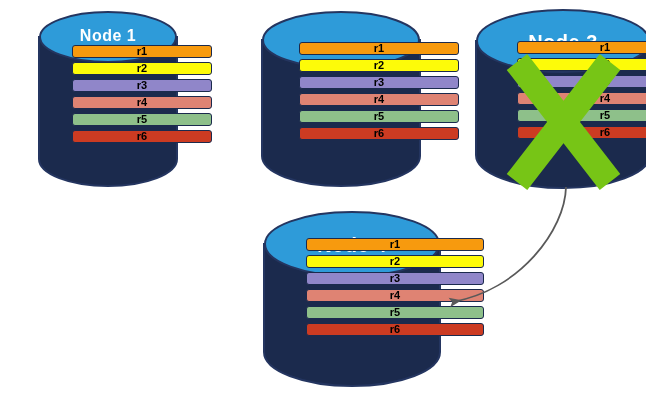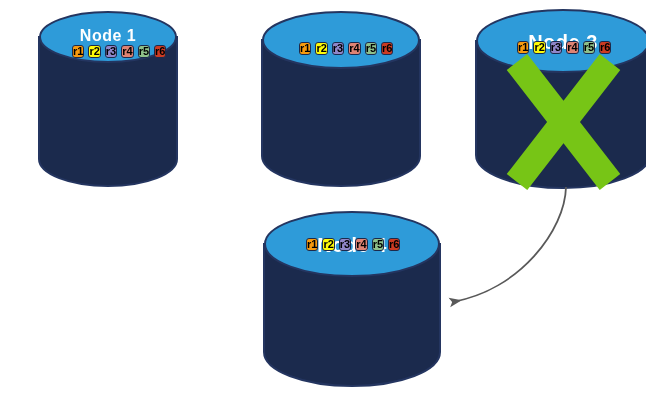--- a/index.html
+++ b/index.html
@@ -38,21 +38,21 @@
     font-weight: bold;
     letter-spacing: 0.5px;
     font-family: "Liberation Sans", sans-serif;
     pointer-events: none;
   }
   .rows {
     position: absolute;
     left: 0;
     width: 100%;
     display: flex;
-    flex-direction: row;
+    flex-direction: column;
   }
   .row-bar {
     position: relative;
     box-sizing: border-box;
     border-radius: 3px;
     border: 1px solid #1b2a4d;
     display: flex;
     align-items: center;
     justify-content: center;
     color: #000000;

